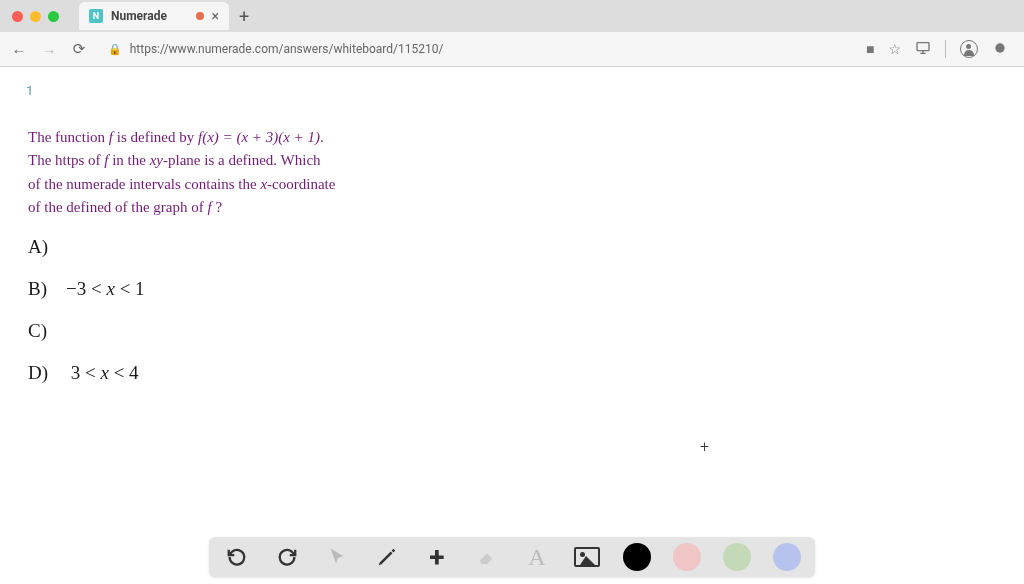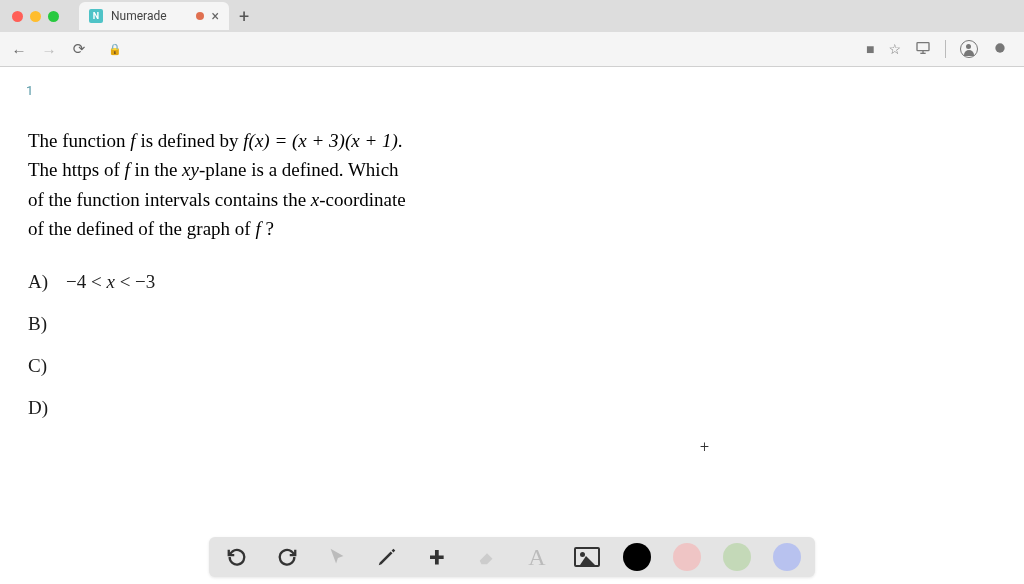--- a/index.html
+++ b/index.html
@@ -52,21 +52,21 @@
       height: 14px;
       background: #4fc3c7;
       border-radius: 2px;
       display: flex;
       align-items: center;
       justify-content: center;
       font-size: 9px;
       color: #fff;
       font-weight: bold;
     }
-    .tab-title { flex: 1; }
+    .tab-title { flex: 1; font-weight: bold; }
     .tab-audio {
       width: 8px;
       height: 8px;
       border-radius: 50%;
       background: #e07050;
     }
     .tab-close {
       color: #666;
       font-size: 14px;
       line-height: 1;
@@ -161,24 +161,24 @@
       padding: 6px 12px;
       margin: 10px 0 0 14px;
       border-bottom: 2px solid transparent;
     }
     .question-area {
       padding: 20px 28px;
       max-width: 640px;
     }
     .question-text {
       font-family: Georgia, "Times New Roman", serif;
-      font-size: 19px;
+      font-size: 15px;
       line-height: 1.55;
-      color: #000000;
-      margin-bottom: 20px;
+      color: #701a75;
+      margin-bottom: 10px;
     }
     .question-text .fn { font-style: italic; }
     .options {
       font-family: Georgia, "Times New Roman", serif;
       font-size: 19px;
       line-height: 1.9;
       color: #1a1a1a;
     }
     .option {
       display: flex;
@@ -283,20 +283,21 @@
       <span class="tab-close">×</span>
     </div>
     <div class="new-tab">+</div>
   </div>
   <div class="address-bar">
     <span class="nav-btn">←</span>
     <span class="nav-btn" style="color:#bbb;">→</span>
     <span class="nav-btn">⟳</span>
     <div class="url-box">
       <span class="lock-icon">🔒</span>
+      <span>https://www.numerade.com/answers/whiteboard/115210/</span>
     </div>
     <div class="right-icons">
       <span>■</span>
       <span>☆</span>
       <span class="monitor-icon">
         <svg viewBox="0 0 24 24" width="16" height="16" fill="none" stroke="currentColor" stroke-width="2">
             <rect x="3" y="4" width="18" height="12" rx="1"></rect>
             <line x1="8" y1="20" x2="16" y2="20"></line>
             <line x1="12" y1="16" x2="12" y2="20"></line>
           </svg>
@@ -312,37 +313,38 @@
   </div>
 </div>
 
 <div class="page-content">
   <span class="page-number">1</span>
 
   <div class="question-area">
     <p class="question-text">
       <span>The function </span><span class="fn">f</span><span> is defined by </span><span class="fn">f(x) = (x + 3)(x + 1)</span><span>.</span><br>
       <span>The https of </span><span class="fn">f</span><span> in the </span><span class="fn">xy</span><span>-plane is a defined. Which</span><br>
-      <span>of the function intervals contains the </span><span class="fn">x</span><span>-coordinate</span><br>
+      <span>of the numerade intervals contains the </span><span class="fn">x</span><span>-coordinate</span><br>
       <span>of the defined of the graph of </span><span class="fn">f</span><span> ?</span>
     </p>
 
     <div class="options">
       <div class="option">
         <span class="option-label">A)</span>
-        <span class="option-body"><span>−4 &lt; </span><span class="var">x</span><span> &lt; −3</span></span>
       </div>
       <div class="option">
         <span class="option-label">B)</span>
+        <span class="option-body"><span>−3 &lt; </span><span class="var">x</span><span> &lt; 1</span></span>
       </div>
       <div class="option">
         <span class="option-label">C)</span>
       </div>
       <div class="option">
         <span class="option-label">D)</span>
+        <span class="option-body">&nbsp;<span>3 &lt; </span><span class="var">x</span><span> &lt; 4</span></span>
       </div>
     </div>
   </div>
 
   <div class="cursor-cross">+</div>
 
   <div class="toolbar">
     <div class="tool-btn">
       <svg viewBox="0 0 24 24" fill="none" stroke="#333" stroke-width="2.5">
           <path d="M4 12a8 8 0 1 0 3-6L3 10"></path>

